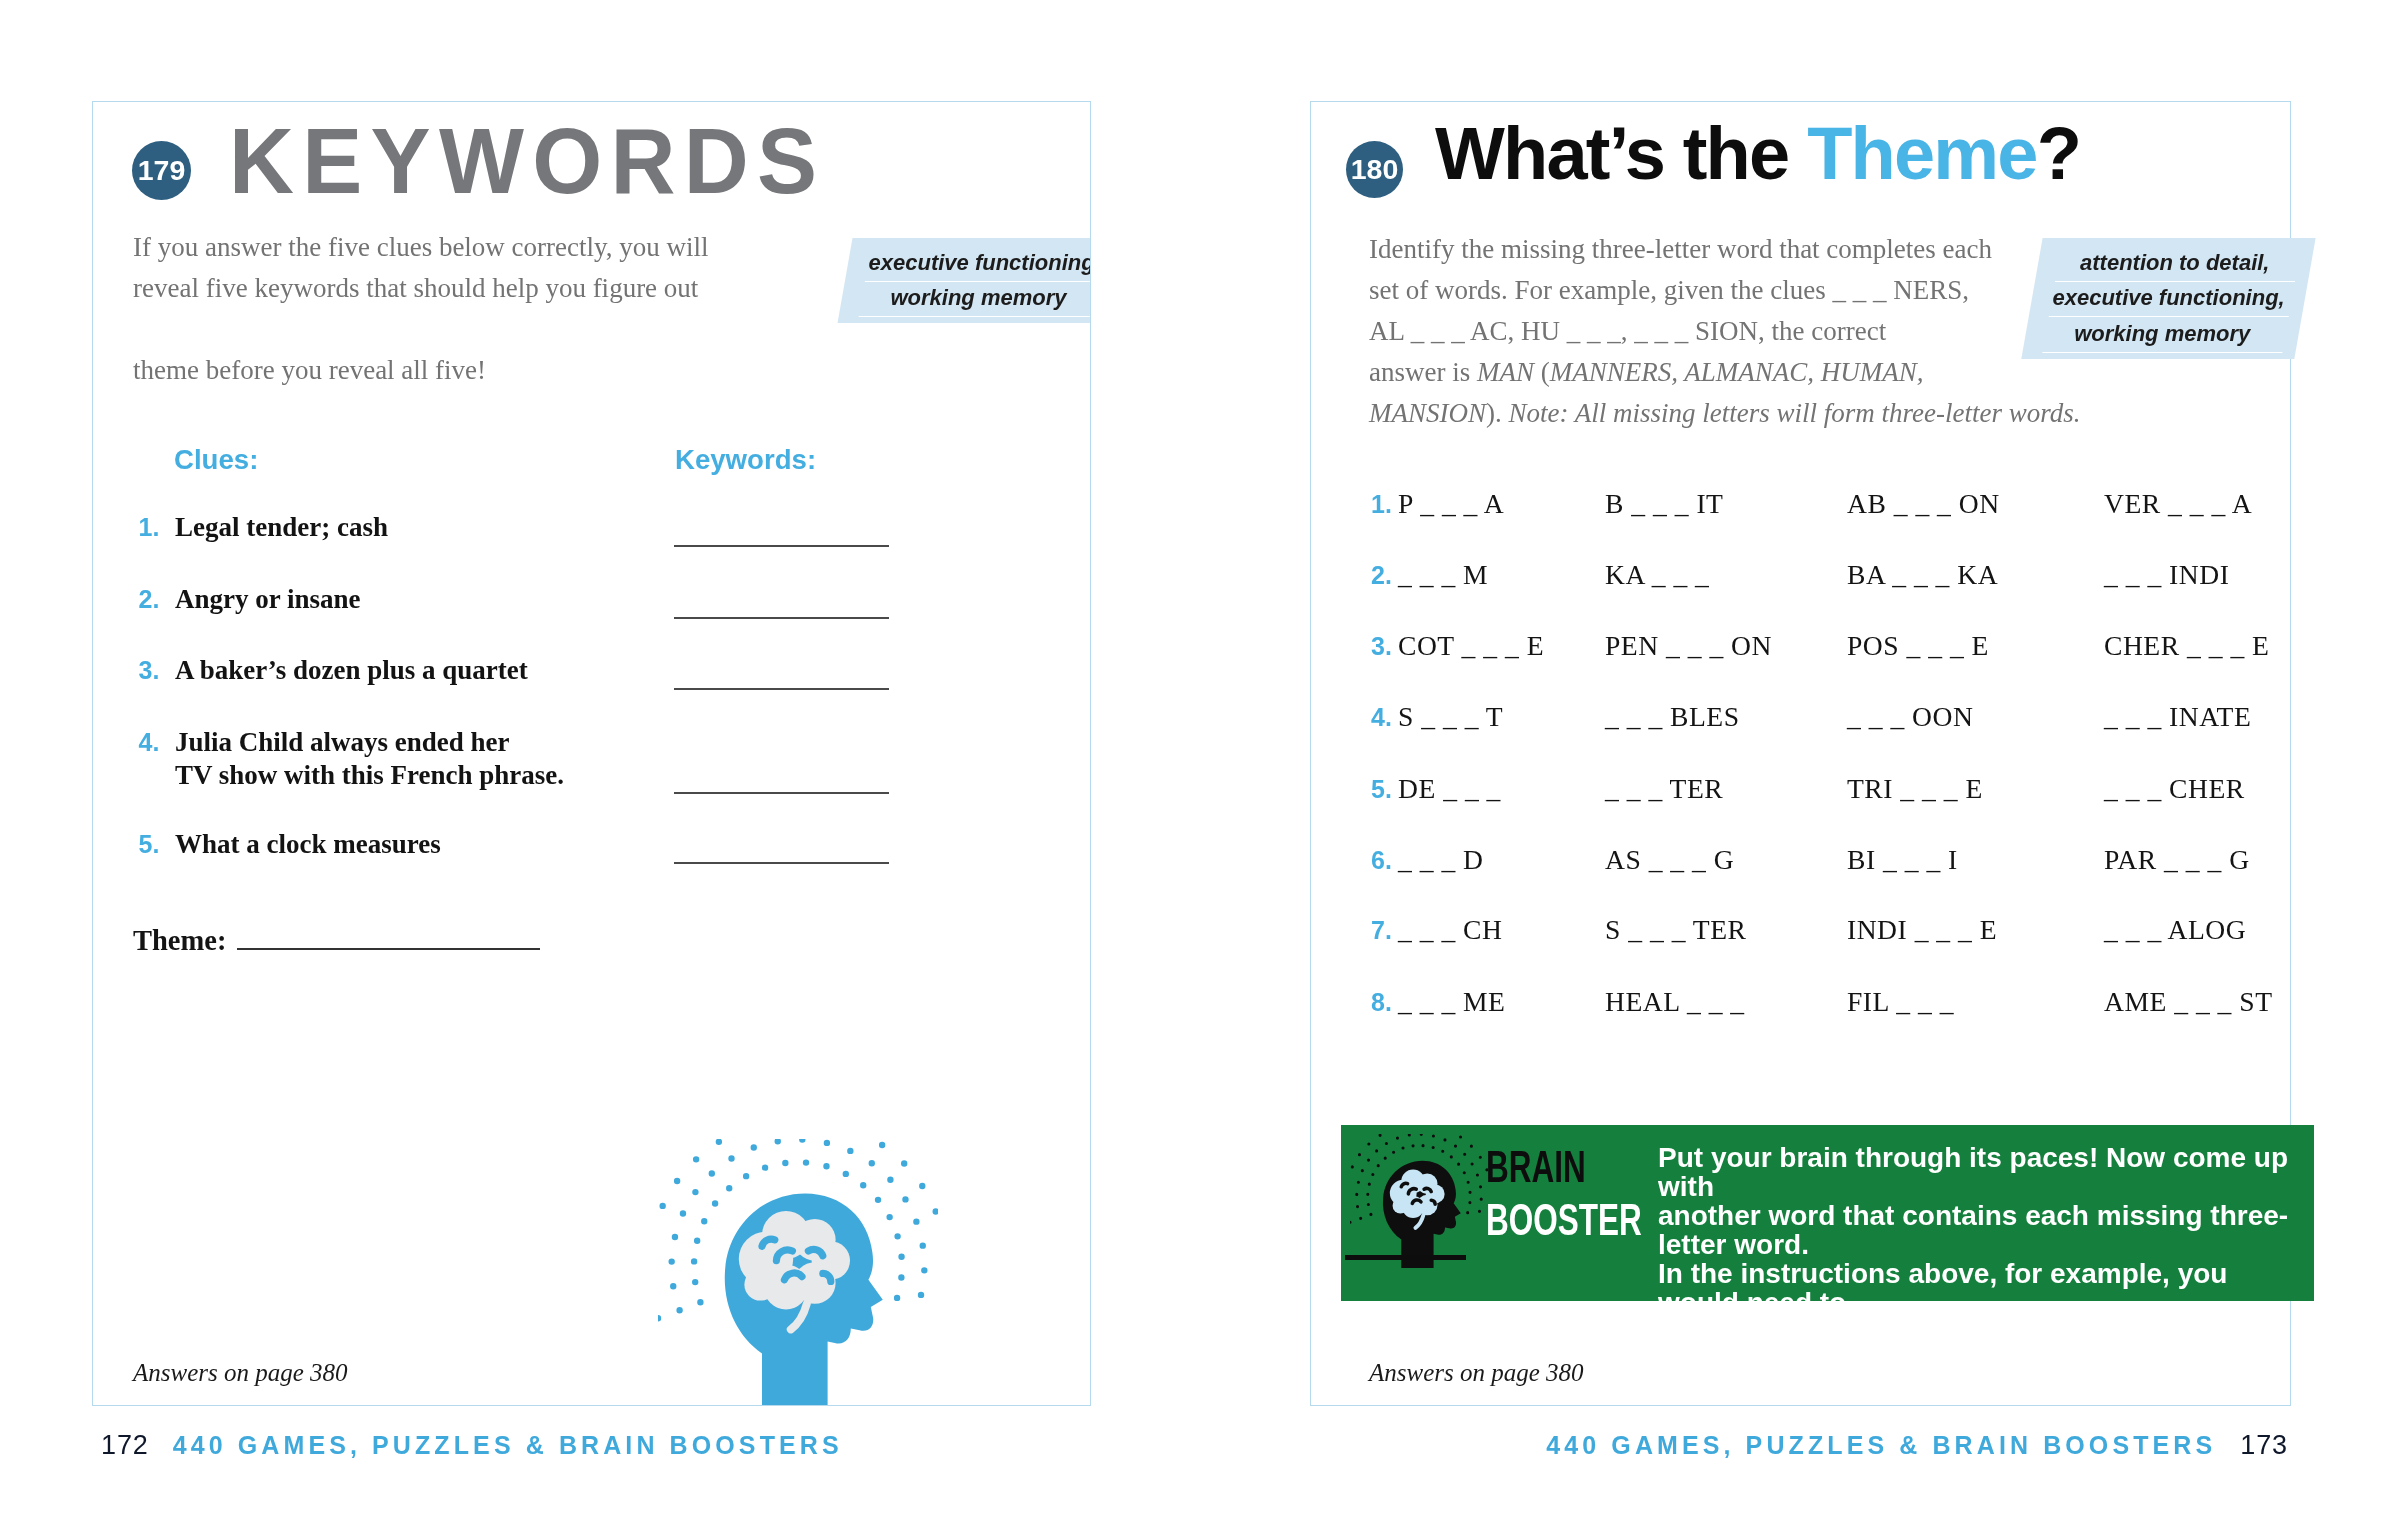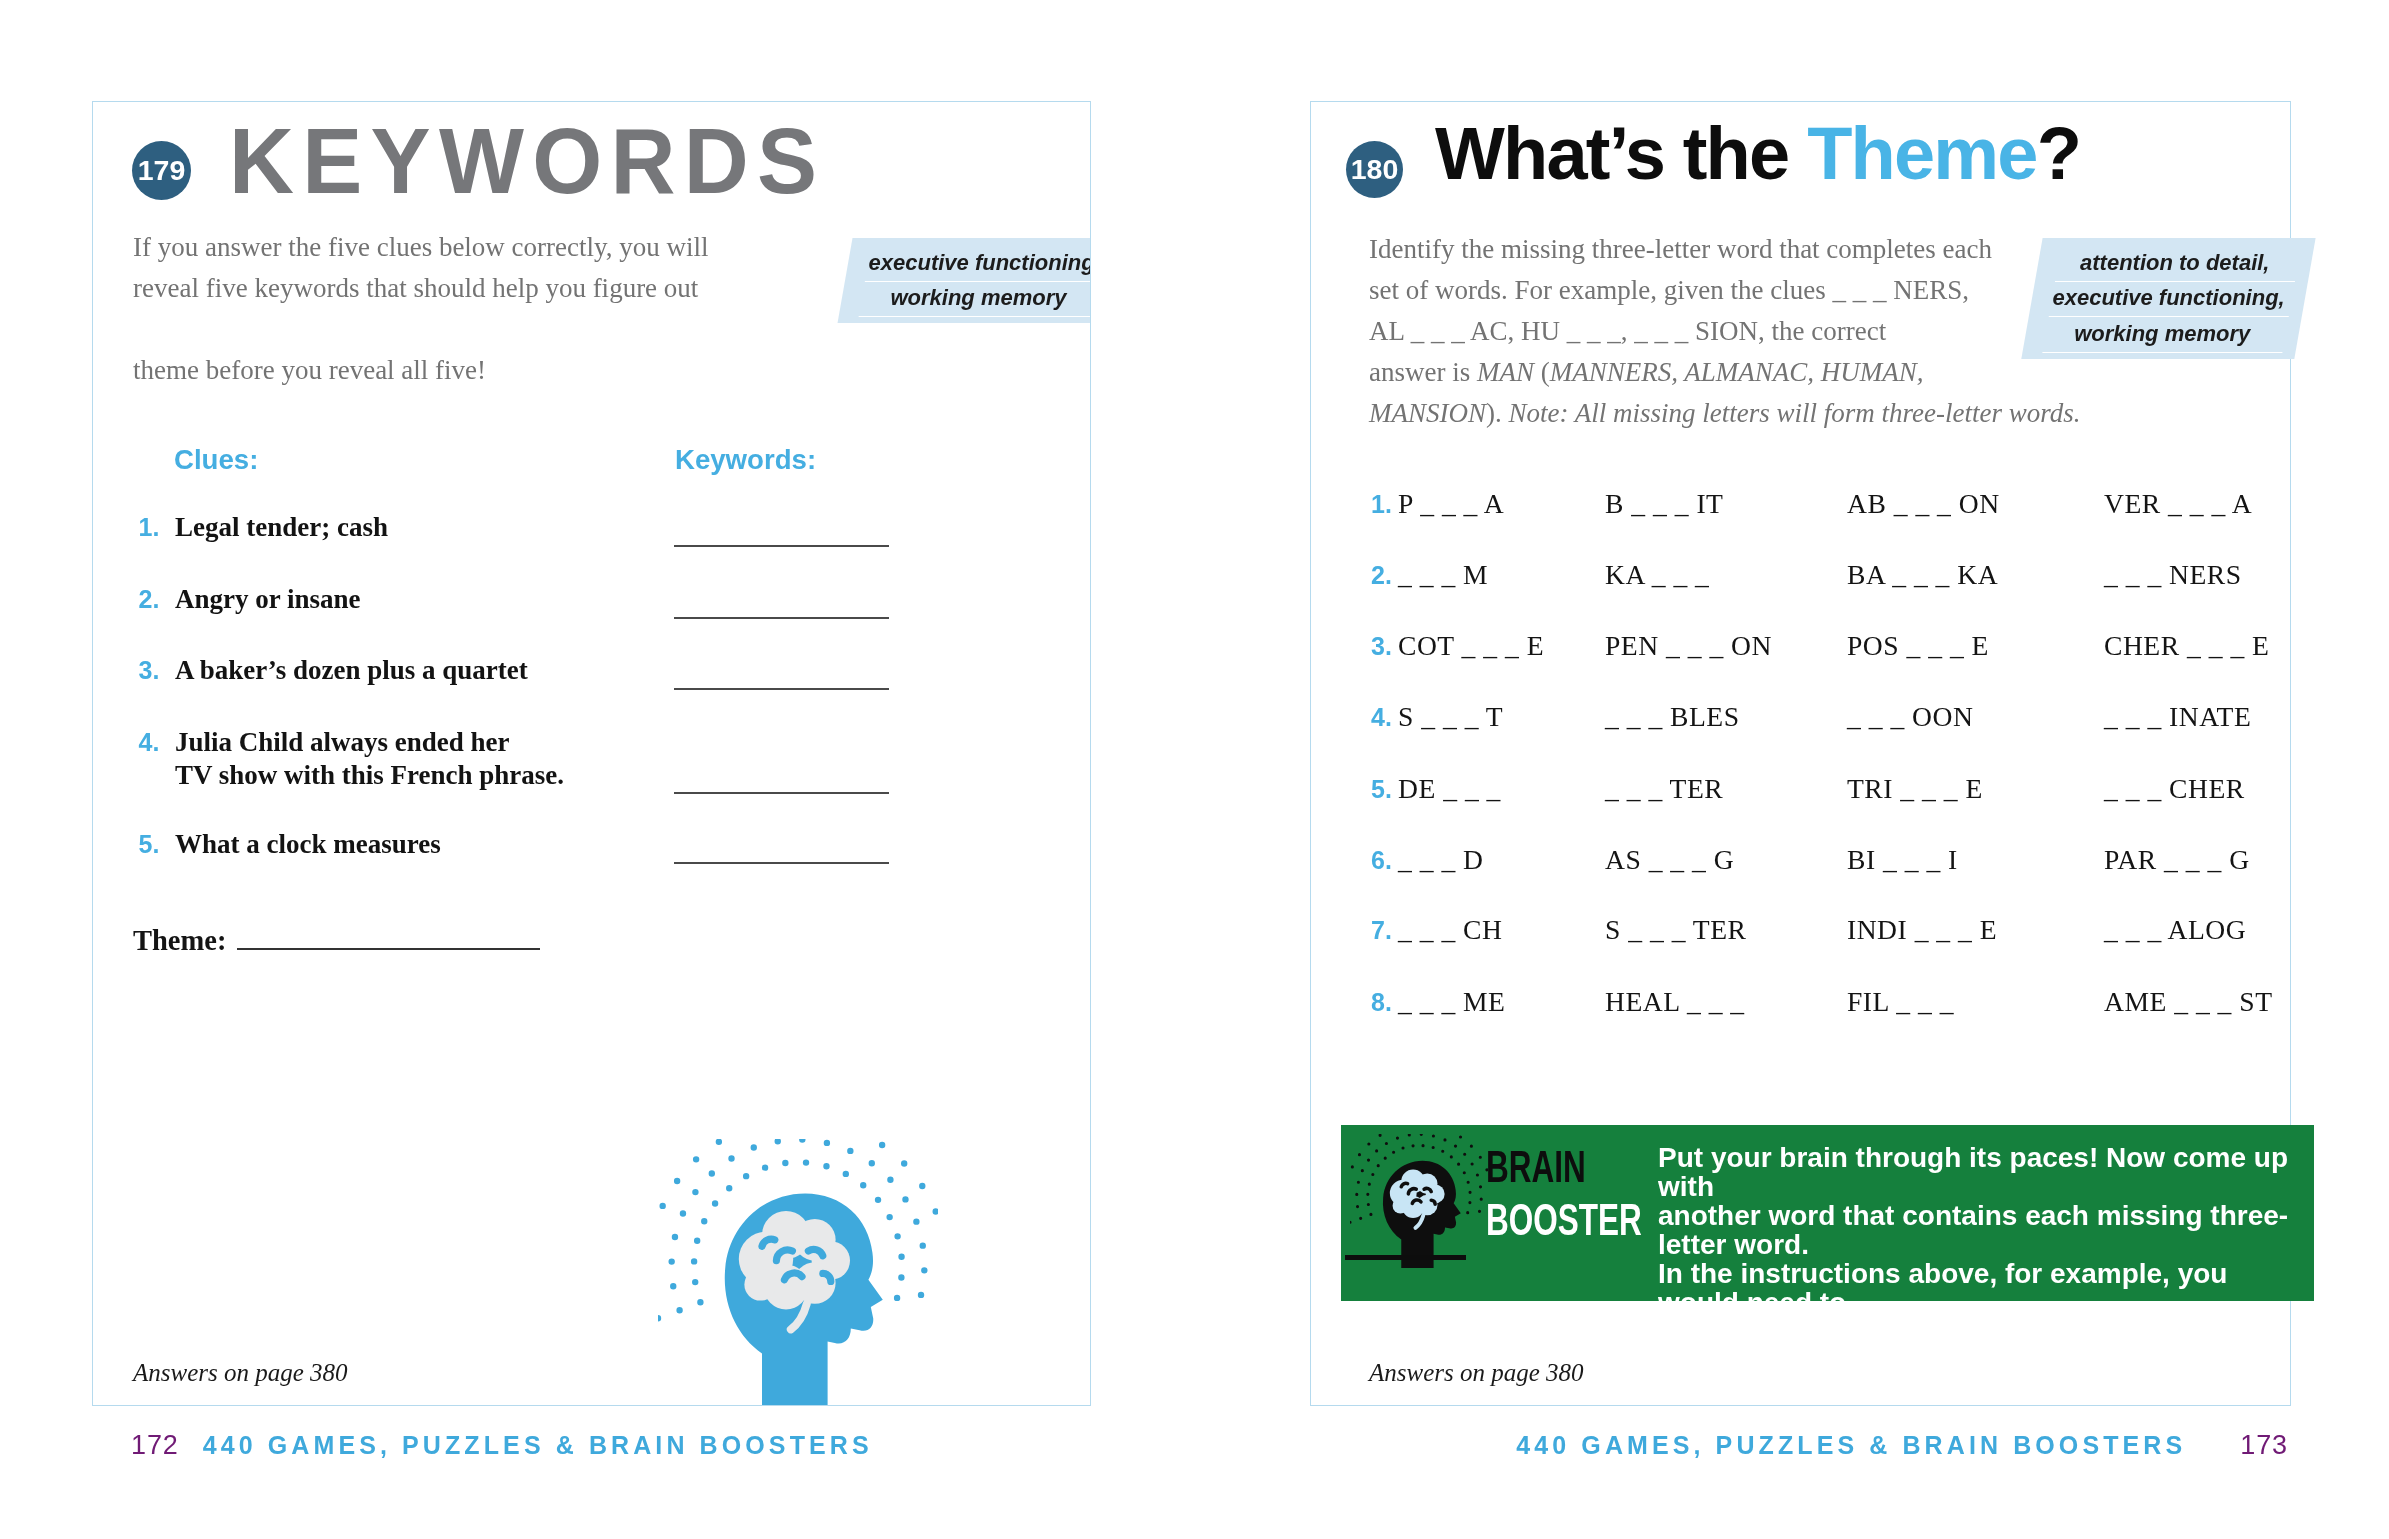--- a/index.html
+++ b/index.html
@@ -64,21 +64,21 @@
       font-weight:bold;font-size:45px;line-height:53px;transform:scaleX(0.70);transform-origin:left top;
       letter-spacing:0px;white-space:nowrap;}
   .booster-label .l1{display:block;color:#0d0d0d;}
   .booster-label .l2{display:block;color:#ffffff;}
   .booster-text{position:absolute;left:317px;top:18.4px;font-family:"Liberation Sans",sans-serif;
       font-weight:bold;font-size:28px;line-height:29px;color:#ffffff;}
 
   .footer{position:absolute;top:1430px;font-family:"Liberation Sans",sans-serif;white-space:nowrap;}
   #footer-left{left:101px;}
   #footer-right{right:101px;text-align:right;}
-  .page-num{font-size:27px;color:#701a75;letter-spacing:0.9px;margin-left:30px;}
+  .page-num{font-size:27px;color:#0f172a;letter-spacing:0.9px;}
   .book-title{font-size:25px;font-weight:bold;color:#3FA9DC;letter-spacing:4.1px;}
   #footer-left .book-title{margin-left:24px;}
   #footer-right .book-title{margin-right:24px;}
 
   .icon-big{--head:#3FA9DC;--brain:#E8E9EA;--dots:#3FA9DC;position:absolute;left:565px;top:1037px;}
   .icon-booster{--head:#0E0E0E;--brain:#C8E5F5;--dots:#0E0E0E;}
   svg{display:block;}
 </style>
 </head>
 <body>
@@ -200,21 +200,21 @@
     <span class="g-c c1">P _ _ _ A</span>
     <span class="g-c c2">B _ _ _ IT</span>
     <span class="g-c c3">AB _ _ _ ON</span>
     <span class="g-c c4">VER _ _ _ A</span>
   </div>
   <div class="grid-row" style="top:457px;">
     <span class="g-num">2.</span>
     <span class="g-c c1">_ _ _ M</span>
     <span class="g-c c2">KA _ _ _</span>
     <span class="g-c c3">BA _ _ _ KA</span>
-    <span class="g-c c4">_ _ _ NERS</span>
+    <span class="g-c c4">_ _ _ INDI</span>
   </div>
   <div class="grid-row" style="top:528px;">
     <span class="g-num">3.</span>
     <span class="g-c c1">COT _ _ _ E</span>
     <span class="g-c c2">PEN _ _ _ ON</span>
     <span class="g-c c3">POS _ _ _ E</span>
     <span class="g-c c4">CHER _ _ _ E</span>
   </div>
   <div class="grid-row" style="top:599px;">
     <span class="g-num">4.</span>

